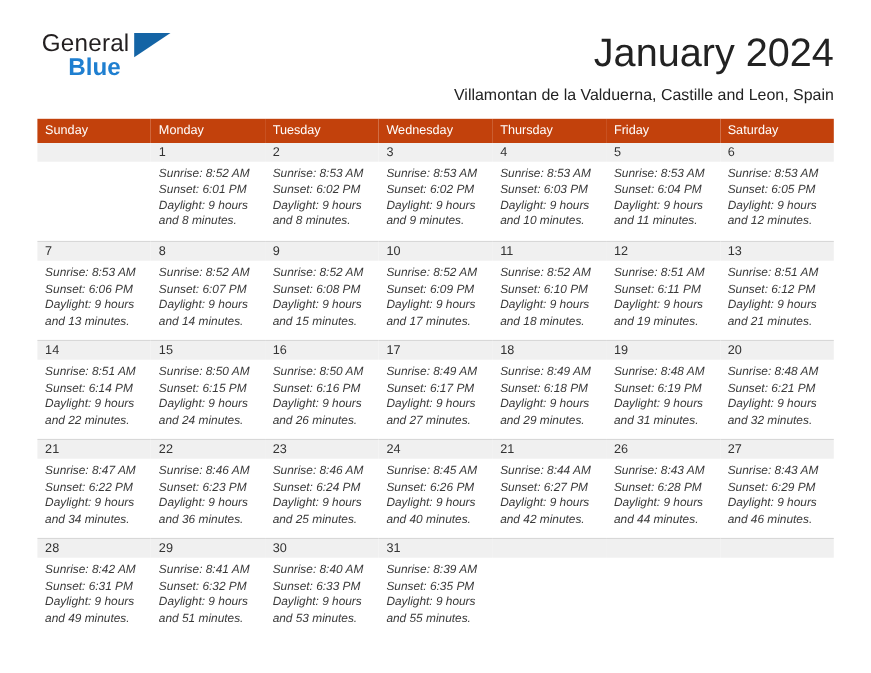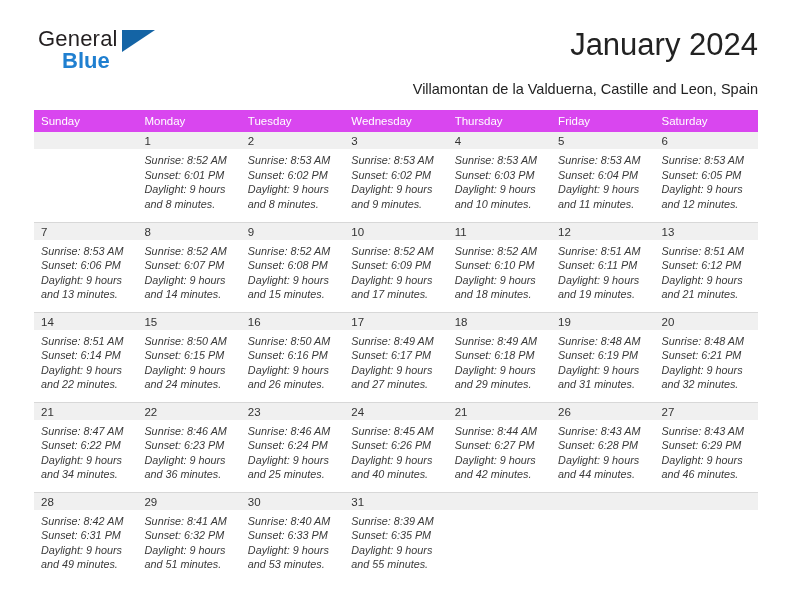--- a/index.html
+++ b/index.html
@@ -61,42 +61,42 @@
     height: 0;
     border-left: 33px solid #1464a5;
     border-bottom: 22px solid transparent;
   }
   .titles {
     text-align: right;
     flex: 1 1 auto;
     padding-top: 2px;
   }
   .cal-title {
-    font-size: 31px;
+    font-size: 36px;
     color: #222222;
     line-height: 1.1;
     font-weight: normal;
     margin: 0;
   }
   .cal-subtitle {
     font-size: 14.5px;
     color: #222222;
-    margin-top: 19px;
+    margin-top: 11px;
     font-weight: normal;
   }
 
   
   .calendar {
     margin: 13px 34px 0 34px;
     border-collapse: collapse;
     width: 724px;
     table-layout: fixed;
   }
   .calendar th {
-    background: #d946ef;
+    background: #c2410c;
     color: #ffffff;
     font-size: 11.5px;
     font-weight: normal;
     text-align: left;
     padding: 5px 0 5px 7px;
     height: 19px;
     box-sizing: border-box;
   }
   .calendar td {
     vertical-align: top;

